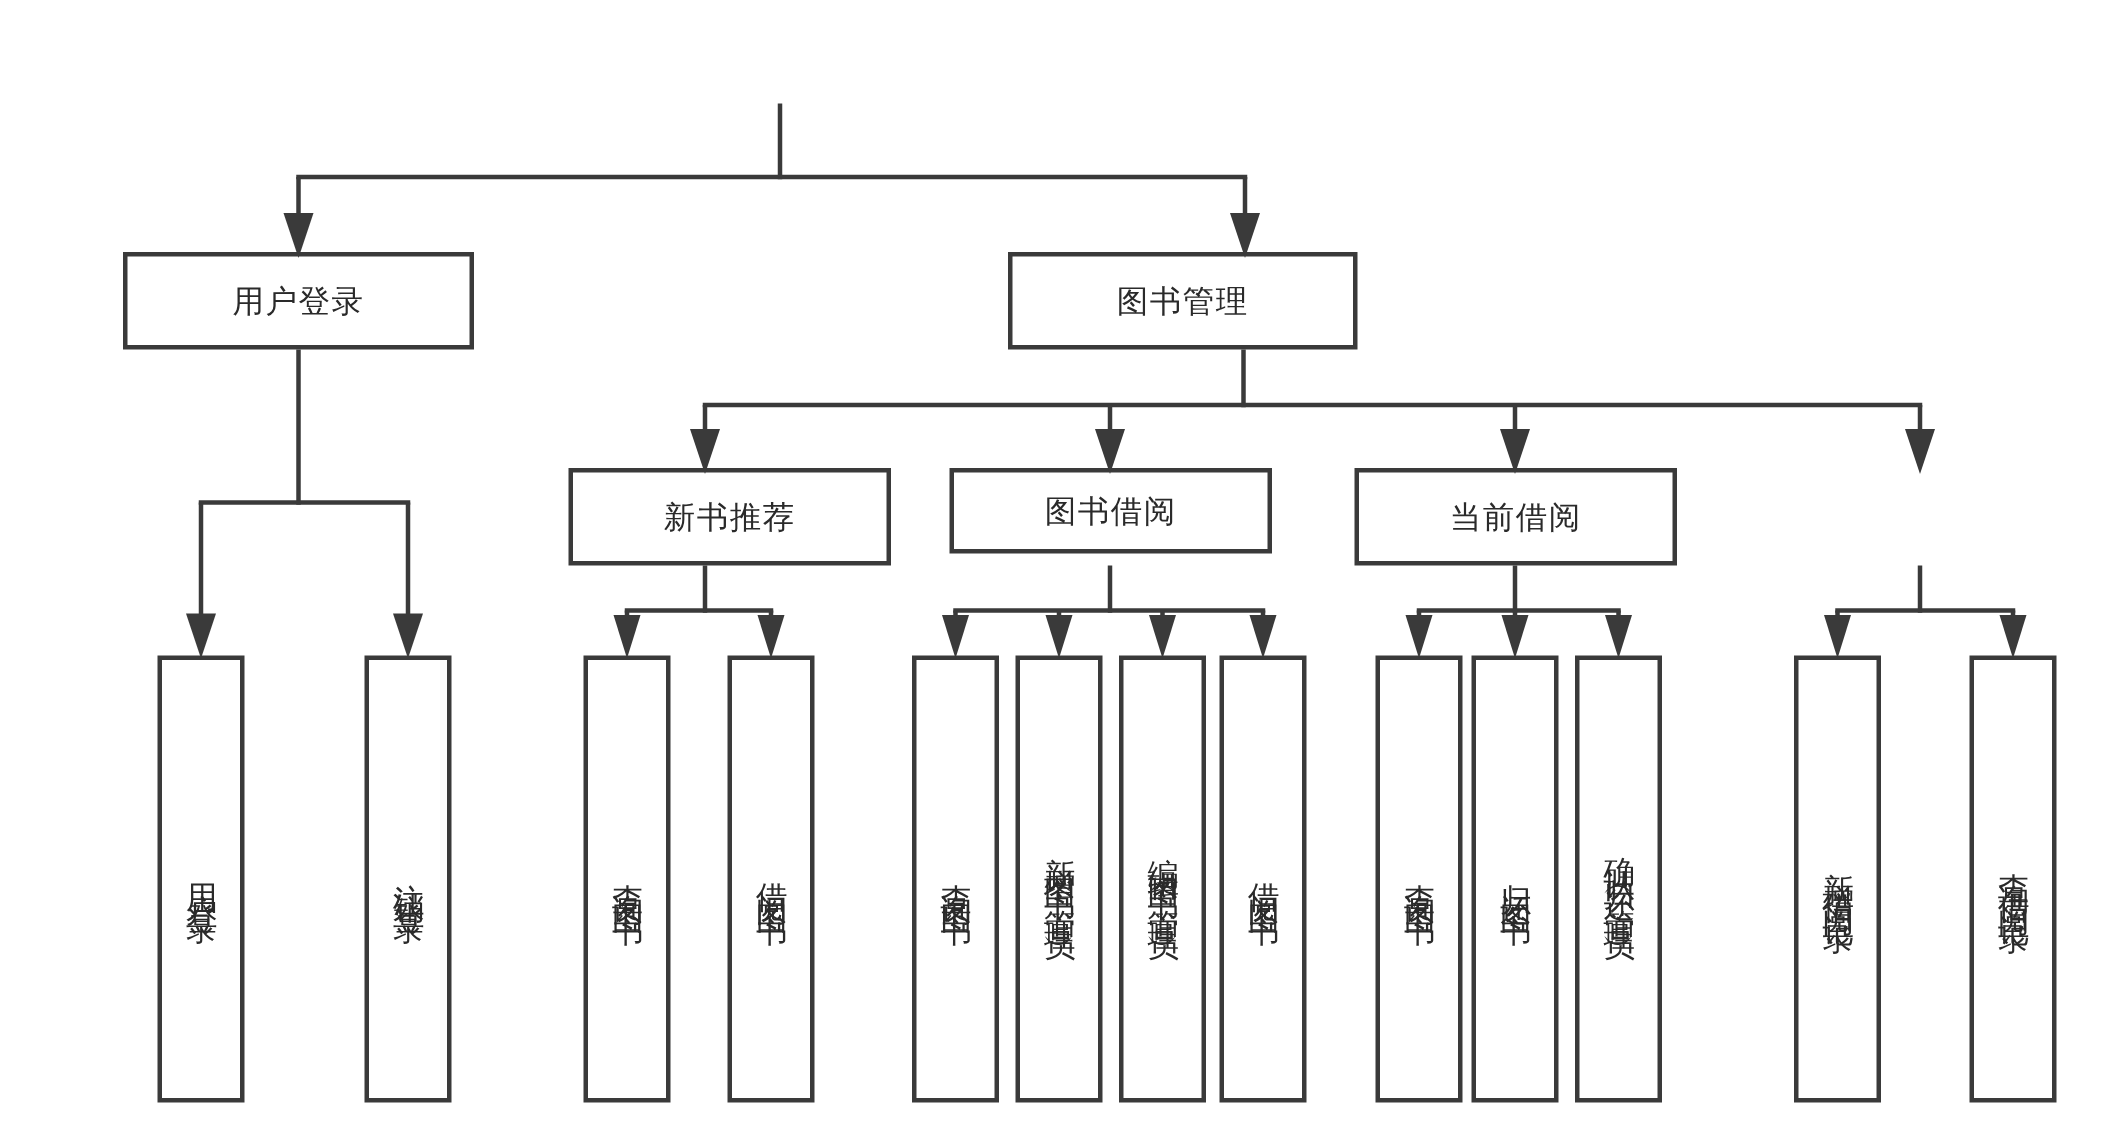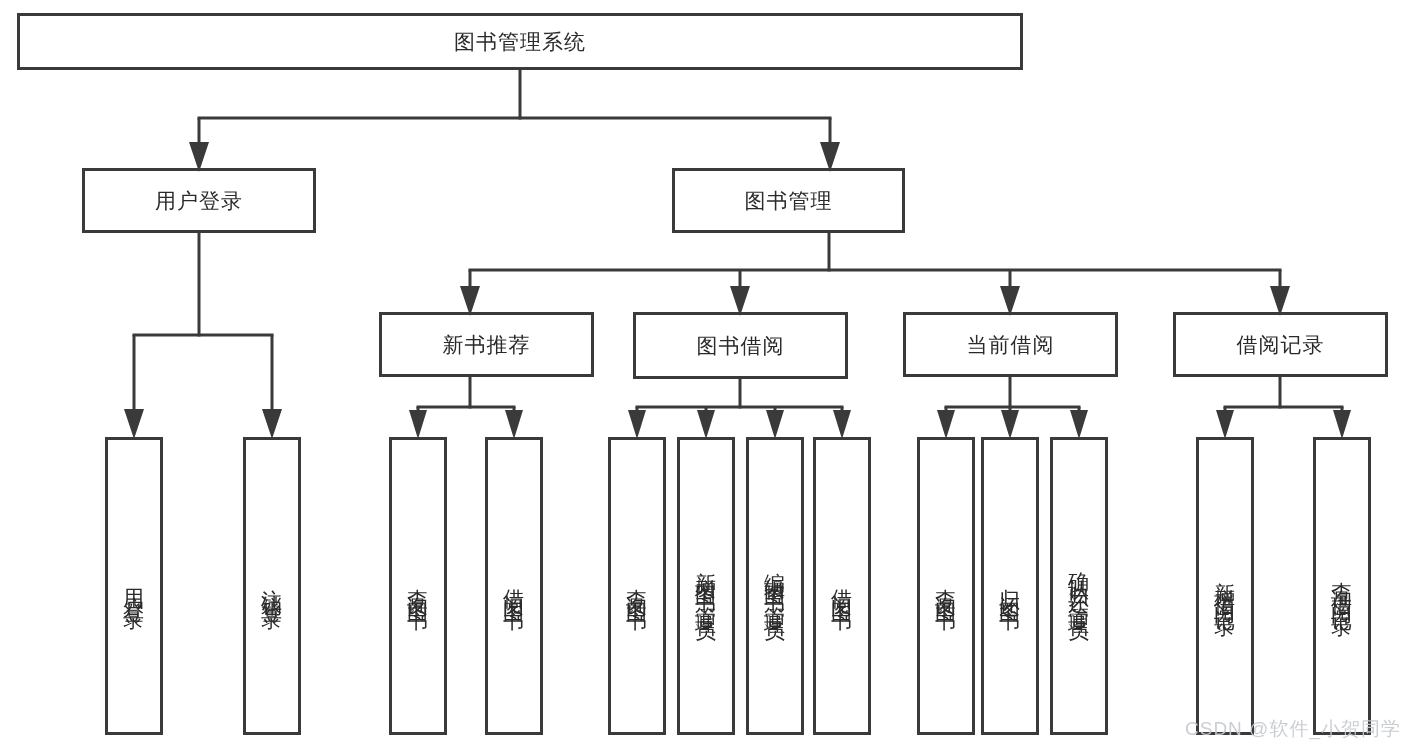--- a/index.html
+++ b/index.html
@@ -17,21 +17,21 @@
     writing-mode:vertical-rl;font-size:21px;letter-spacing:7px;line-height:1;
     color:#2a2a2a;white-space:nowrap;
   }
   
   .b-root{left:17px;top:13px;width:1006px;height:57px;}
   
   .b-user{left:82px;top:168px;width:234px;height:65px;}
   .b-mgmt{left:672px;top:168px;width:233px;height:65px;}
   
   .b-l3-rec{left:363px;top:312px;width:215px;height:65px;margin-left:16px;}
-  .b-l3-borrow{left:633px;top:312px;width:215px;height:67px;}
+  .b-l3-borrow{left:633px;top:312px;width:215px;height:57px;}
   .b-l3-current{left:903px;top:312px;width:215px;height:65px;}
   .b-l3-record{left:1173px;top:312px;width:215px;height:65px;}
   
   .b-a1{left:105px;} .b-a2{left:243px;}
   .b-b1{left:389px;} .b-b2{left:485px;}
   .b-c1{left:608px;} .b-c2{left:677px;} .b-c3{left:746px;} .b-c4{left:813px;}
   .b-d1{left:917px;} .b-d2{left:981px;} .b-d3{left:1050px;}
   .b-e1{left:1196px;} .b-e2{left:1313px;}
   #wires{position:absolute;left:0;top:0;width:1405px;height:747px;pointer-events:none;}
   #wires line{stroke:#3a3a3a;stroke-width:3;}
@@ -39,42 +39,36 @@
   .watermark{
     position:absolute;left:1185px;top:716px;font-size:19px;letter-spacing:1px;
     color:#c6cad0;opacity:0.92;white-space:nowrap;
   }
 </style>
 </head>
 <body>
 
 <div id="canvas">
 
-  <div class="node b-root">
-    <span class="hlabel">图书管理系统</span>
-  </div>
 
   <div class="node b-user">
     <span class="hlabel">用户登录</span>
   </div>
   <div class="node b-mgmt">
     <span class="hlabel">图书管理</span>
   </div>
 
   <div class="node b-l3-rec">
     <span class="hlabel">新书推荐</span>
   </div>
   <div class="node b-l3-borrow">
     <span class="hlabel">图书借阅</span>
   </div>
   <div class="node b-l3-current">
     <span class="hlabel">当前借阅</span>
-  </div>
-  <div class="node b-l3-record">
-    <span class="hlabel">借阅记录</span>
   </div>
 
   <div class="node leaf b-a1">
     <span class="vlabel">用户登录</span>
   </div>
   <div class="node leaf b-a2">
     <span class="vlabel">注销登录</span>
   </div>
 
   <div class="node leaf b-b1">
@@ -183,14 +177,13 @@
     <g>
       <line x1="1280" y1="377" x2="1280" y2="408.5"></line>
       <line x1="1223.5" y1="407" x2="1343.5" y2="407"></line>
       <line x1="1225" y1="407" x2="1225" y2="416"></line>
       <polygon points="1216,410 1234,410 1225,439"></polygon>
       <line x1="1342" y1="407" x2="1342" y2="416"></line>
       <polygon points="1333,410 1351,410 1342,439"></polygon>
     </g>
   </svg>
 
-  <div class="watermark">CSDN @软件_小贺同学</div>
 </div>
 
 </body></html>

